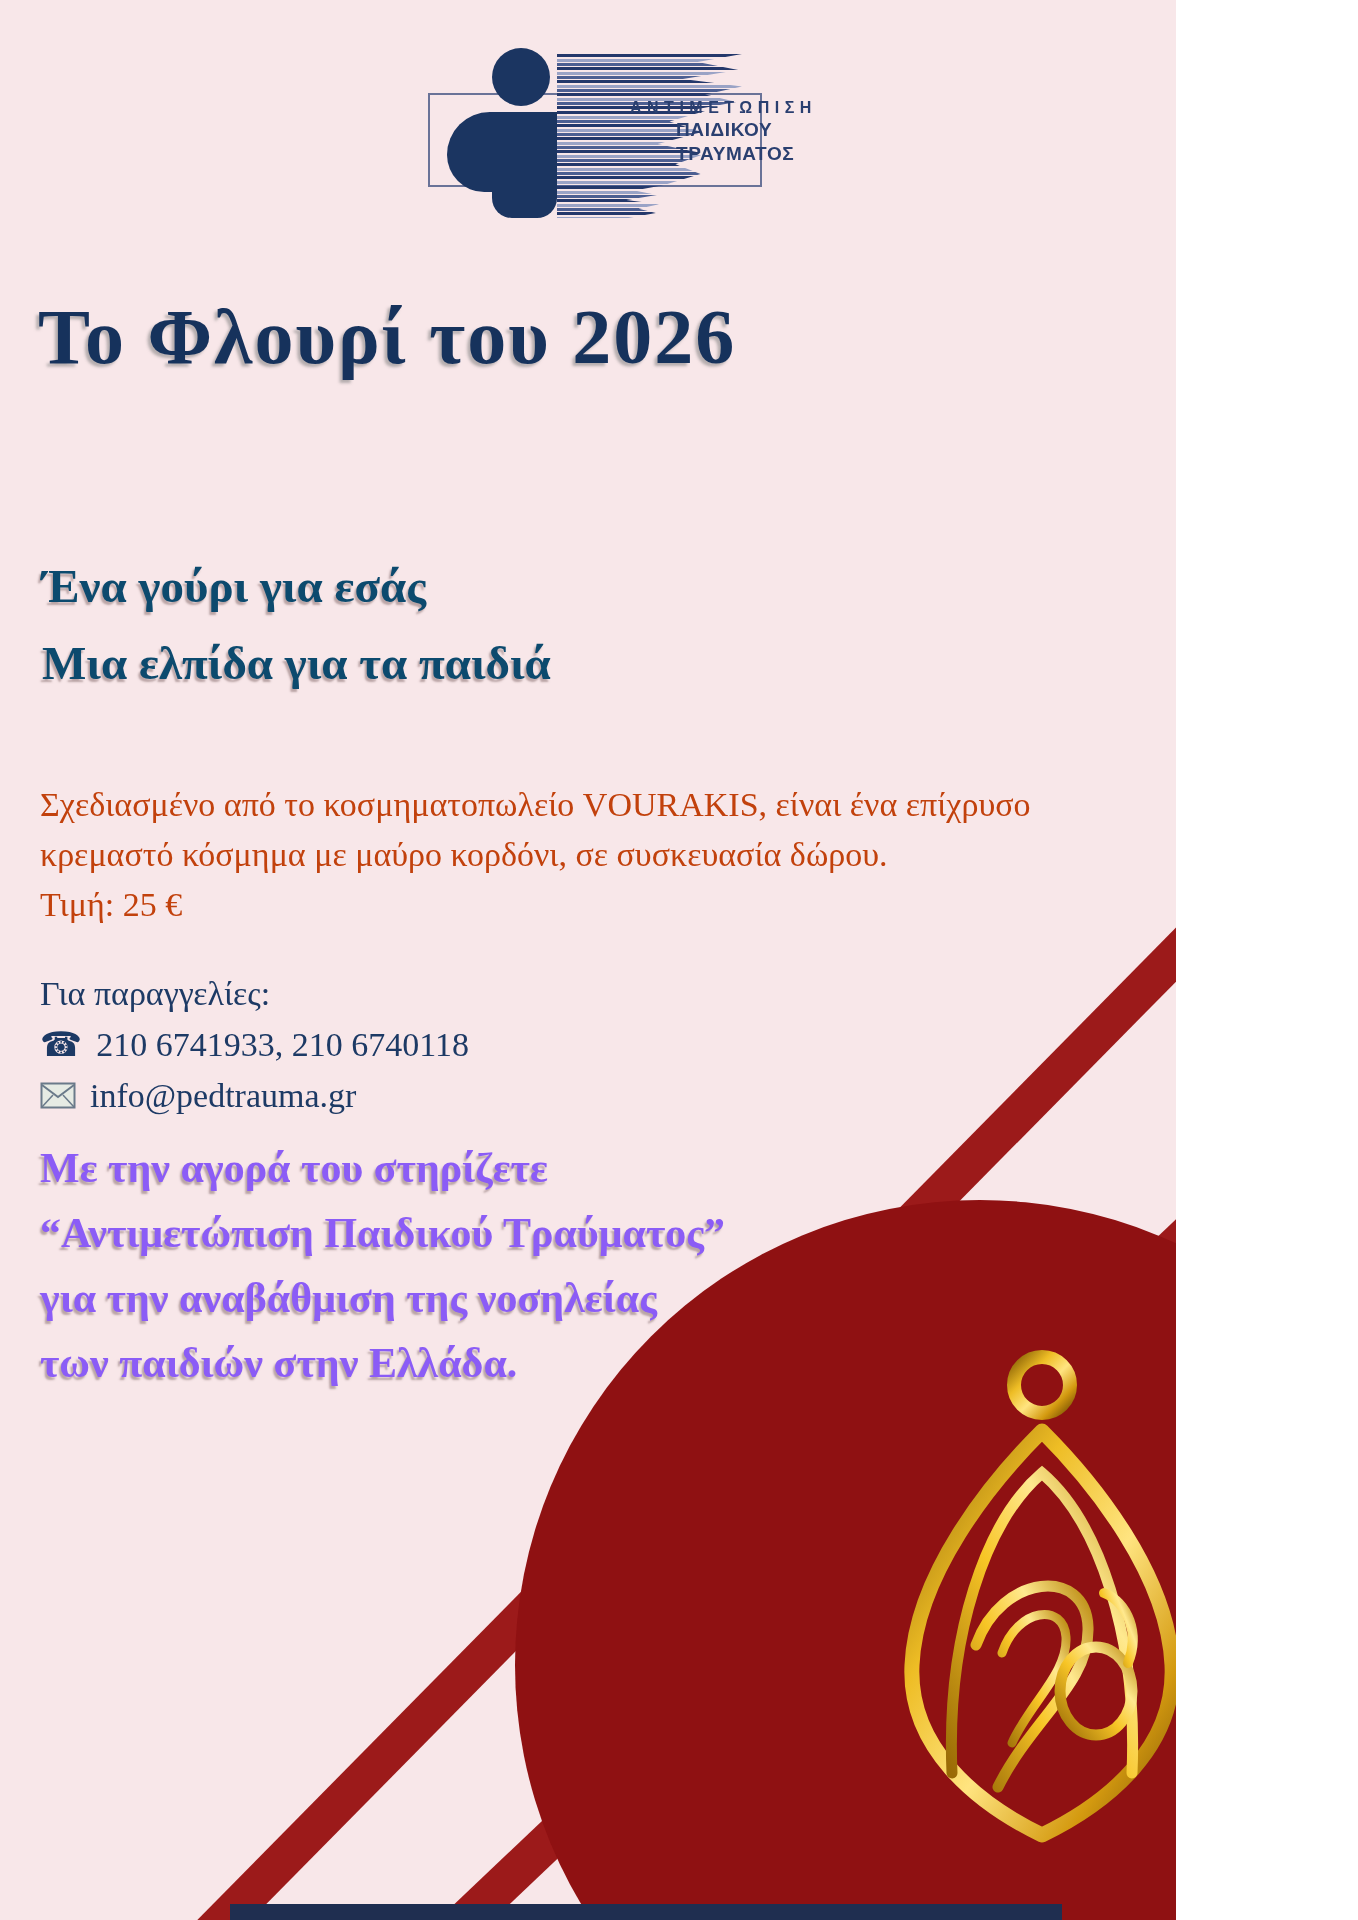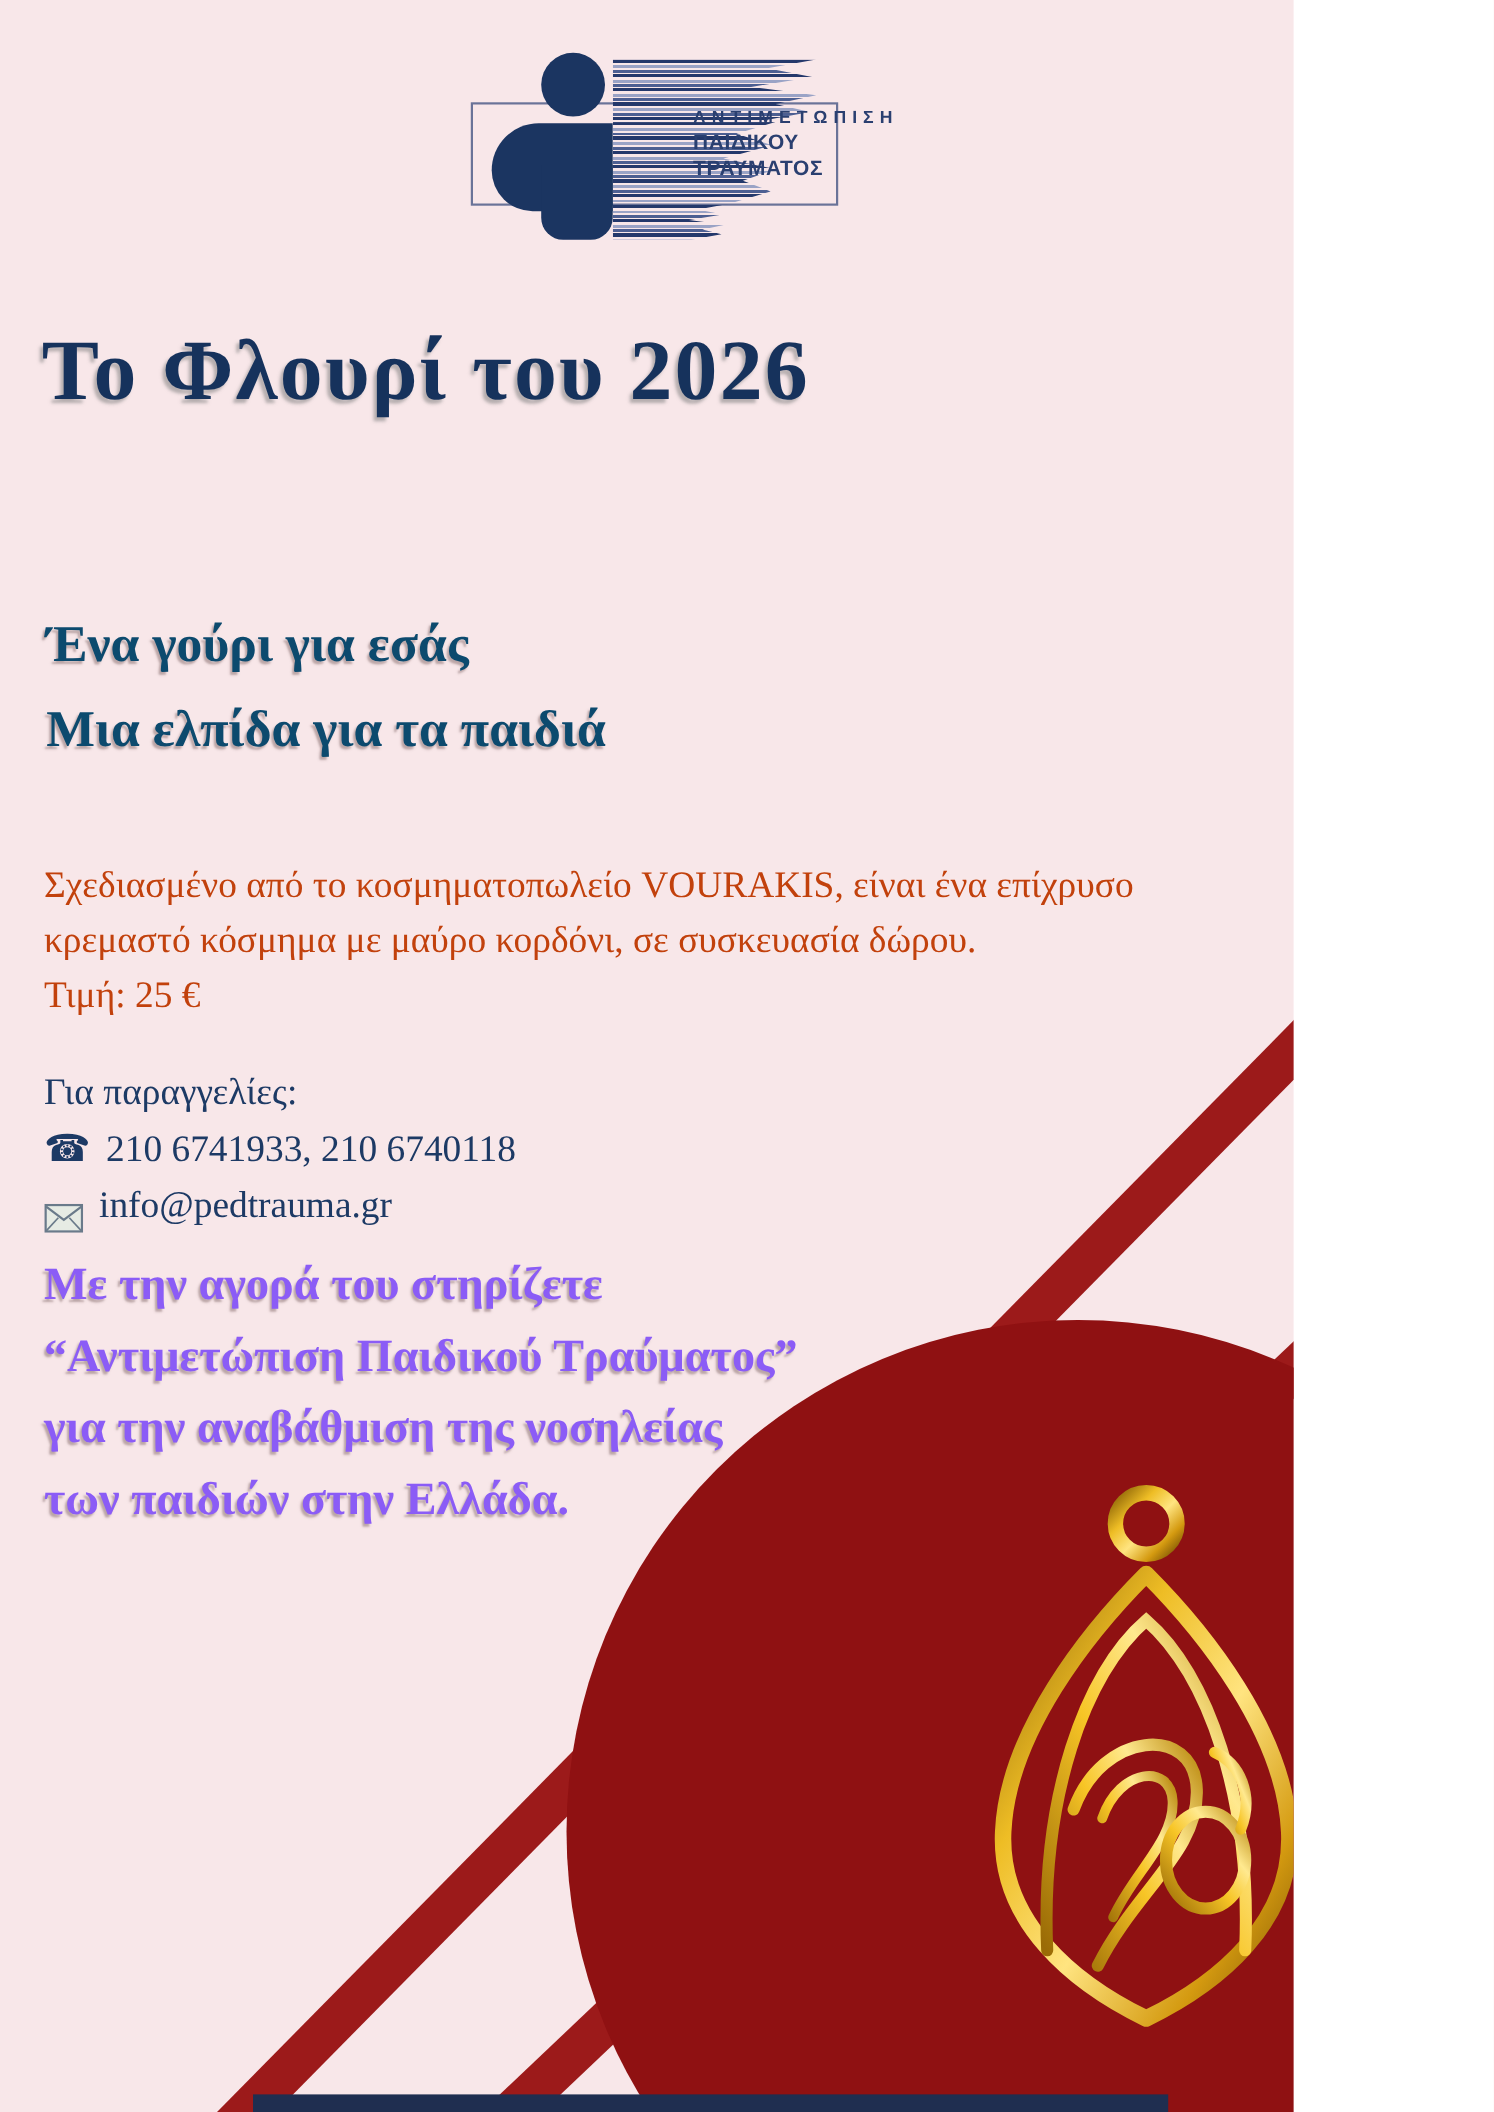--- a/index.html
+++ b/index.html
@@ -18,30 +18,30 @@
       repeating-linear-gradient(180deg,#24386b 0px,#24386b 3px,rgba(0,0,0,0) 3px,rgba(0,0,0,0) 13px),
       repeating-linear-gradient(180deg,rgba(0,0,0,0) 0px,rgba(0,0,0,0) 5.5px,#9aa3c6 5.5px,#9aa3c6 8px,rgba(0,0,0,0) 8px,rgba(0,0,0,0) 13px),
       repeating-linear-gradient(180deg,rgba(0,0,0,0) 0px,rgba(0,0,0,0) 9.5px,#4d5f92 9.5px,#4d5f92 12px,rgba(0,0,0,0) 12px,rgba(0,0,0,0) 13px);
     clip-path:polygon(0 0,100% 0,76% 14%,98% 28%,68% 44%,100% 57%,80% 71%,97% 84%,70% 100%,0 100%);}
   .sb1{top:0;width:185px;height:57px;}
   .sb2{top:57px;width:148px;height:75px;}
   .sb3{top:132px;width:102px;height:32px;}
   .logo-text{position:absolute;left:630px;top:98px;width:220px;color:#2a3f70;
     font-family:"Liberation Sans","DejaVu Sans",sans-serif;font-weight:bold;line-height:1.25;}
   .logo-text .l1{font-size:16px;letter-spacing:5.5px;}
-  .logo-text .l2{font-size:19px;letter-spacing:0.6px;}
+  .logo-text .l2{font-size:19px;letter-spacing:0.6px;margin-left:46px;}
 
   
   .title{position:absolute;left:38px;top:292px;font-size:78px;font-weight:600;color:#16325c;
     letter-spacing:2px;text-shadow:-3px 3px 3px rgba(125,125,125,0.55);white-space:nowrap;}
   .subtitle{position:absolute;left:42px;top:548px;font-size:47px;font-weight:600;color:#0c4a6e;
     line-height:77px;text-shadow:-2px 3px 2px rgba(125,100,100,0.5);}
   .desc{position:absolute;left:40px;top:780px;font-size:34px;color:#c2410c;line-height:50px;}
   .orders{position:absolute;left:40px;top:968px;font-size:34px;color:#1d3a65;line-height:51px;}
-  .orders .row{display:flex;align-items:flex-end;gap:14px;height:51px;}
+  .orders .row{display:flex;align-items:center;gap:14px;height:51px;}
   .phone-glyph{font-family:"DejaVu Sans",sans-serif;font-size:34px;color:#1d3a65;}
   .support{position:absolute;left:40px;top:1136px;font-size:42px;font-weight:600;color:#8b5cf6;
     line-height:65px;text-shadow:-2px 3px 2px rgba(125,100,100,0.5);}
 
   
   .stripe{position:absolute;background:#9c1a1a;height:38px;}
   .stripe-a{width:2000px;left:-209px;top:1326px;transform:rotate(-45.4deg);}
   .stripe-b{width:2000px;left:-89px;top:1478px;transform:rotate(-43.5deg);}
   .stripe-c{width:600px;left:1003px;top:1843px;transform:rotate(-46deg);}
   .big-circle{position:absolute;left:515px;top:1200px;width:930px;height:930px;border-radius:50%;background:#8f1112;}

